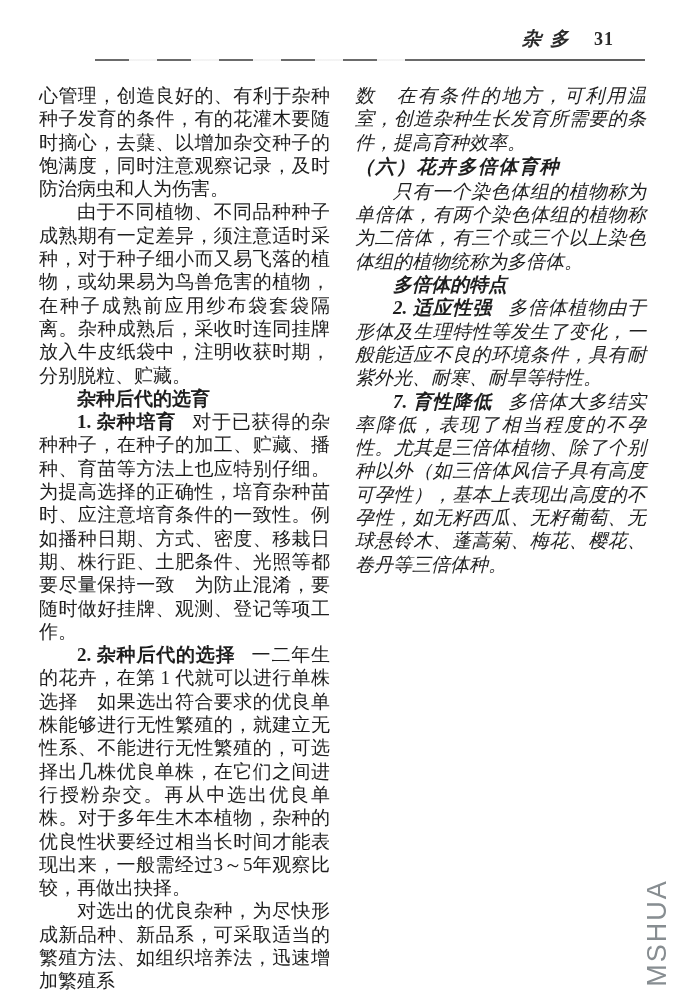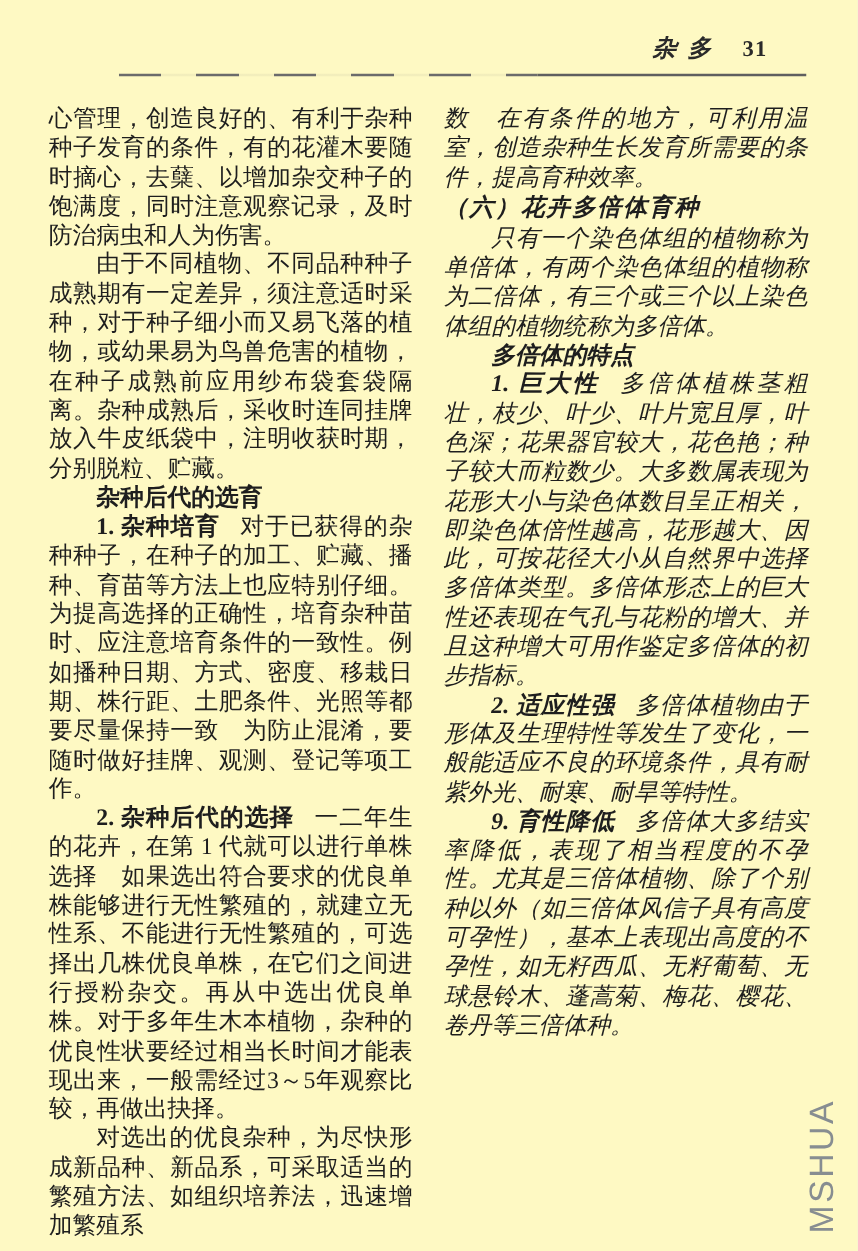--- a/index.html
+++ b/index.html
@@ -1,19 +1,19 @@
 <!DOCTYPE html>
 <html lang="zh"><head>
 <meta charset="utf-8">
 <style>
   html,body{margin:0;padding:0;}
   body{width:686px;height:1001px;background:#e9e9e9;}
   .page{
     position:relative;width:686px;height:1001px;overflow:hidden;
-    background:#fef9c3;color:#1e1e1e;
+    background:#ffffff;color:#1e1e1e;
     font-family:"Liberation Serif","DejaVu Serif",serif;
   }
   
   .header{
     position:absolute;top:26px;left:0;width:614px;
     display:flex;justify-content:flex-end;align-items:baseline;gap:16px;
   }
   .head-title{
     font-style:italic;font-weight:bold;font-size:19px;letter-spacing:9px;color:#2a2a2a;
   }
@@ -77,20 +77,19 @@
       <h4 class="sub-heading">杂种后代的选育</h4>
       <p class="body indent"><b class="lead">1. 杂种培育</b>对于已获得的杂种种子，在种子的加工、贮藏、播种、育苗等方法上也应特别仔细。为提高选择的正确性，培育杂种苗时、应注意培育条件的一致性。例如播种日期、方式、密度、移栽日期、株行距、土肥条件、光照等都要尽量保持一致　为防止混淆，要随时做好挂牌、观测、登记等项工作。</p>
       <p class="body indent"><b class="lead">2. 杂种后代的选择</b>一二年生的花卉，在第 1 代就可以进行单株选择　如果选出符合要求的优良单株能够进行无性繁殖的，就建立无性系、不能进行无性繁殖的，可选择出几株优良单株，在它们之间进行授粉杂交。再从中选出优良单株。对于多年生木本植物，杂种的优良性状要经过相当长时间才能表现出来，一般需经过3～5年观察比较，再做出抉择。</p>
       <p class="body indent">对选出的优良杂种，为尽快形成新品种、新品系，可采取适当的繁殖方法、如组织培养法，迅速增加繁殖系</p>
     </div>
   <div class="col col-right" id="col-right">
       <p class="body">数　在有条件的地方，可利用温室，创造杂种生长发育所需要的条件，提高育种效率。</p>
       <h3 class="section-heading">（六）花卉多倍体育种</h3>
       <p class="body indent">只有一个染色体组的植物称为单倍体，有两个染色体组的植物称为二倍体，有三个或三个以上染色体组的植物统称为多倍体。</p>
       <h4 class="sub-heading">多倍体的特点</h4>
-      <p class="body indent"><b class="lead">1. 巨大性</b>多倍体植株茎粗壮，枝少、叶少、叶片宽且厚，叶色深；花果器官较大，花色艳；种子较大而粒数少。大多数属表现为花形大小与染色体数目呈正相关，即染色体倍性越高，花形越大、因此，可按花径大小从自然界中选择多倍体类型。多倍体形态上的巨大性还表现在气孔与花粉的增大、并且这种增大可用作鉴定多倍体的初步指标。</p>
       <p class="body indent"><b class="lead">2. 适应性强</b>多倍体植物由于形体及生理特性等发生了变化，一般能适应不良的环境条件，具有耐紫外光、耐寒、耐旱等特性。</p>
-      <p class="body indent"><b class="lead">9. 育性降低</b>多倍体大多结实率降低，表现了相当程度的不孕性。尤其是三倍体植物、除了个别种以外（如三倍体风信子具有高度可孕性），基本上表现出高度的不孕性，如无籽西瓜、无籽葡萄、无球悬铃木、蓬蒿菊、梅花、樱花、卷丹等三倍体种。</p>
+      <p class="body indent"><b class="lead">7. 育性降低</b>多倍体大多结实率降低，表现了相当程度的不孕性。尤其是三倍体植物、除了个别种以外（如三倍体风信子具有高度可孕性），基本上表现出高度的不孕性，如无籽西瓜、无籽葡萄、无球悬铃木、蓬蒿菊、梅花、樱花、卷丹等三倍体种。</p>
     </div>
 
   <div class="watermark">MSHUA</div>
 
 </div>
 
 </body></html>

